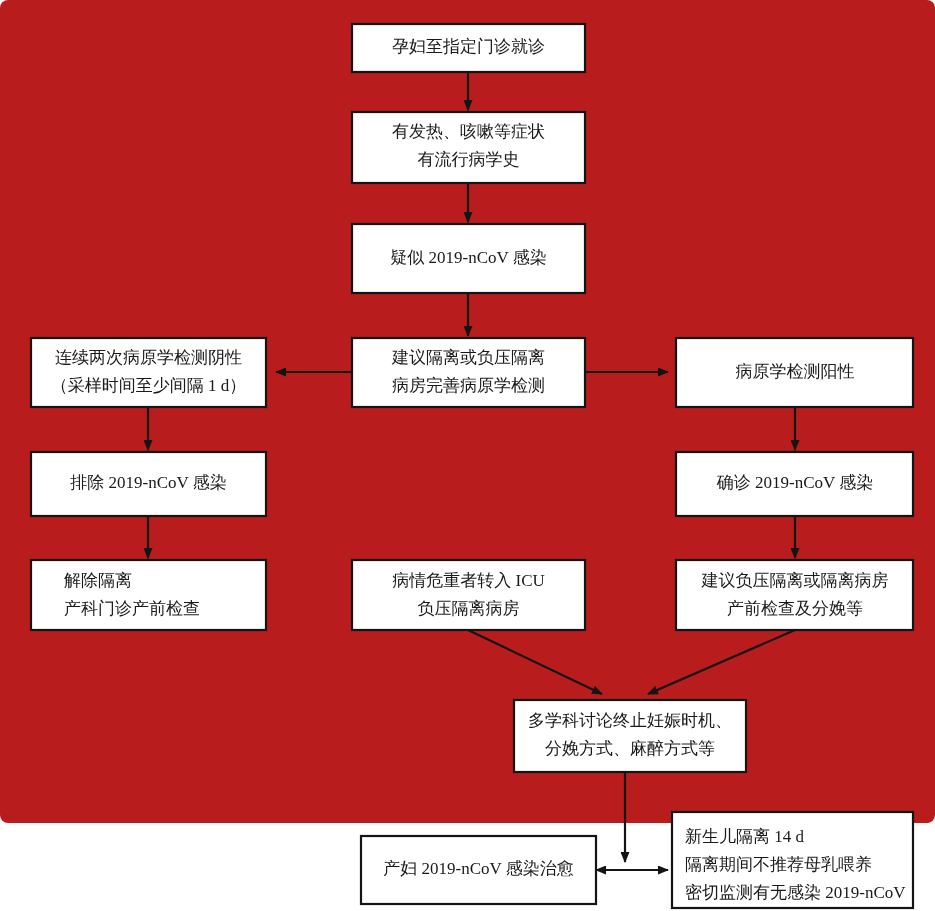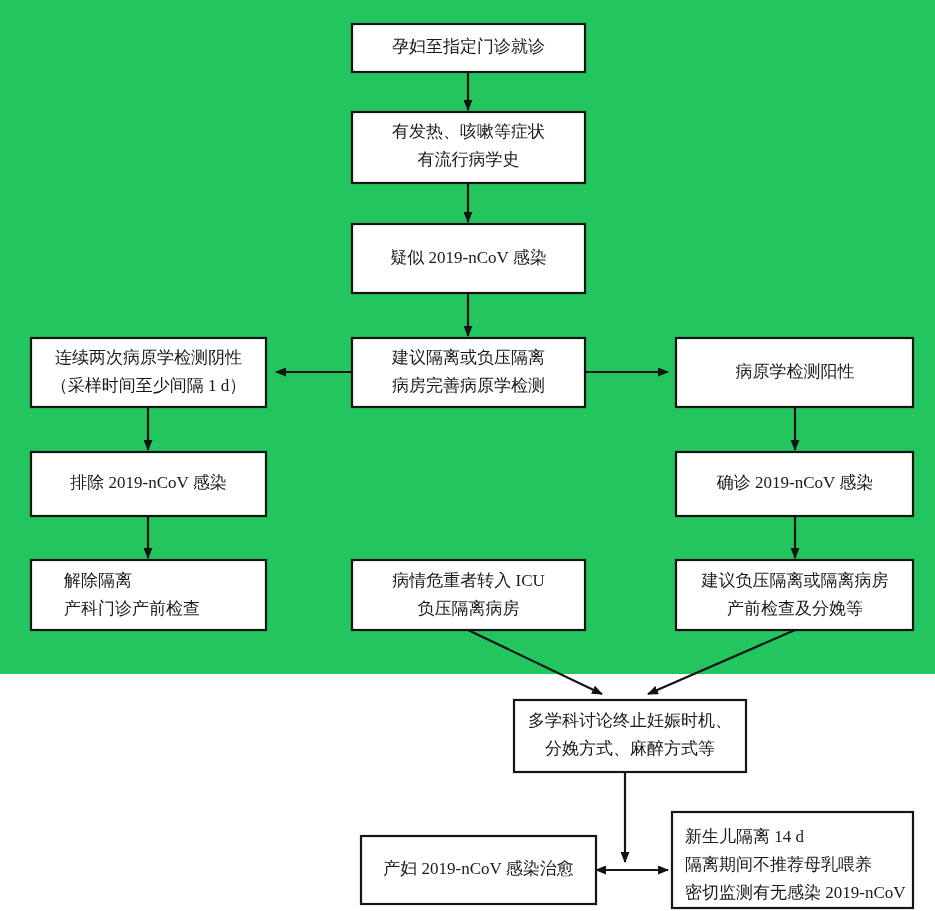--- a/index.html
+++ b/index.html
@@ -10,22 +10,23 @@
   }
   body {
     width: 935px;
     height: 911px;
     font-family: "Liberation Serif", "DejaVu Serif", serif;
     overflow: hidden;
   }
   #flow-root {
     position: relative;
     width: 935px;
-    height: 674px;
-    background: #22c55e;
+    height: 823px;
+    background: #b91c1c;
+    border-radius: 8px;
   }
   svg.flow-canvas {
     position: absolute;
     left: 0;
     top: 0;
     width: 935px;
     height: 911px;
   }
   .node-box {
     fill: #ffffff;

